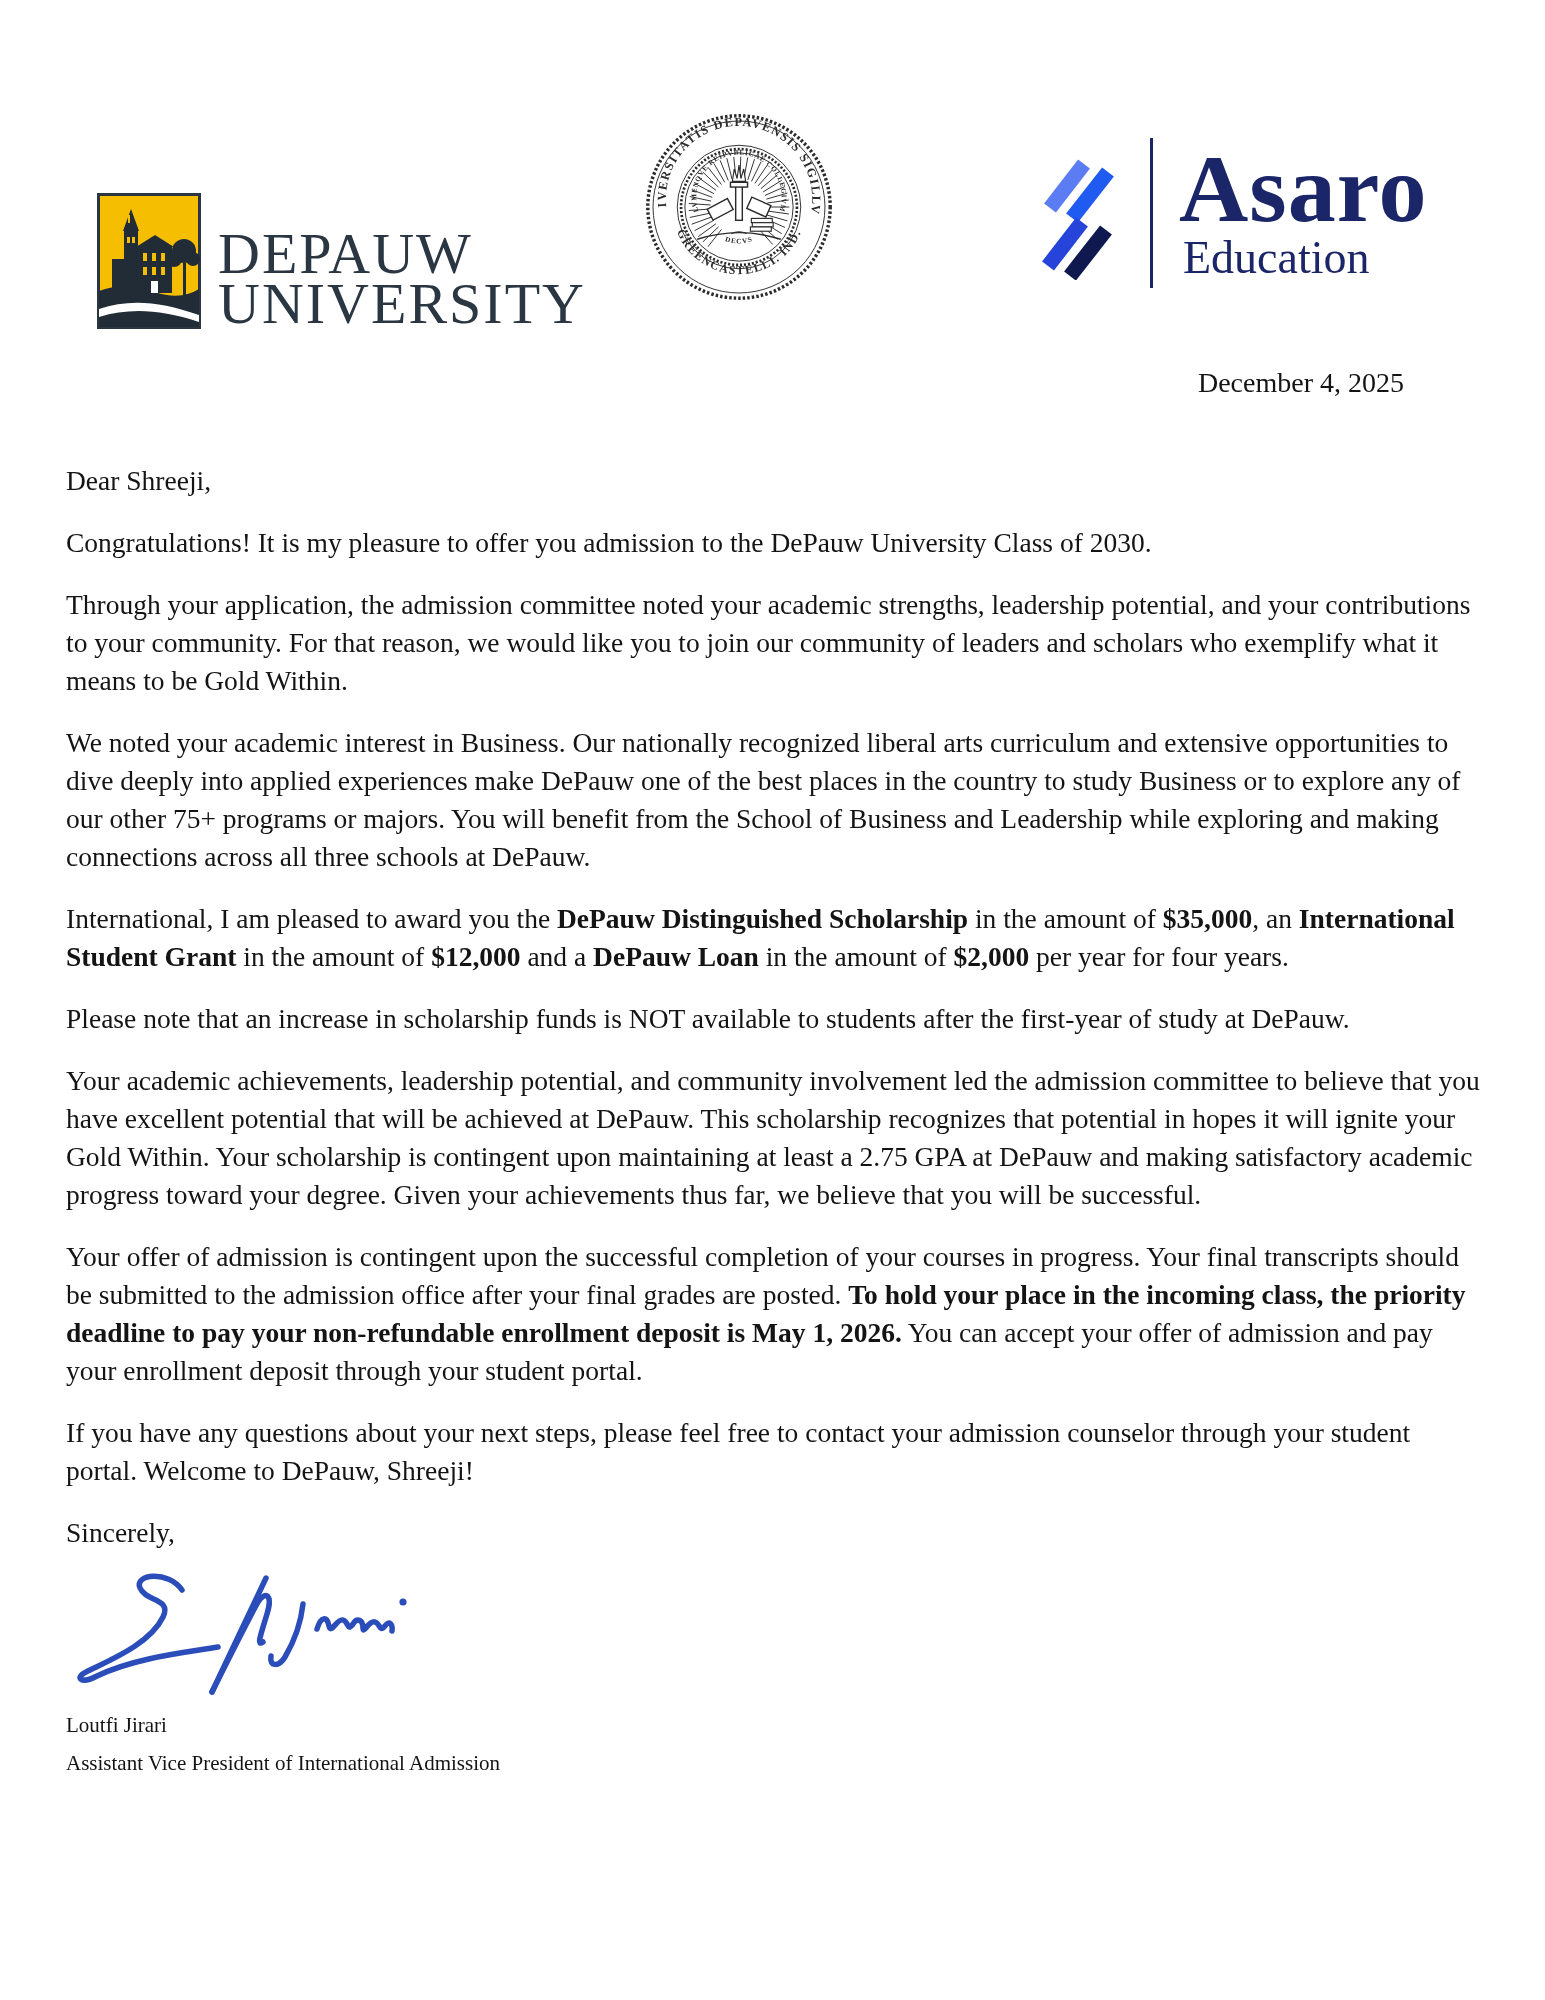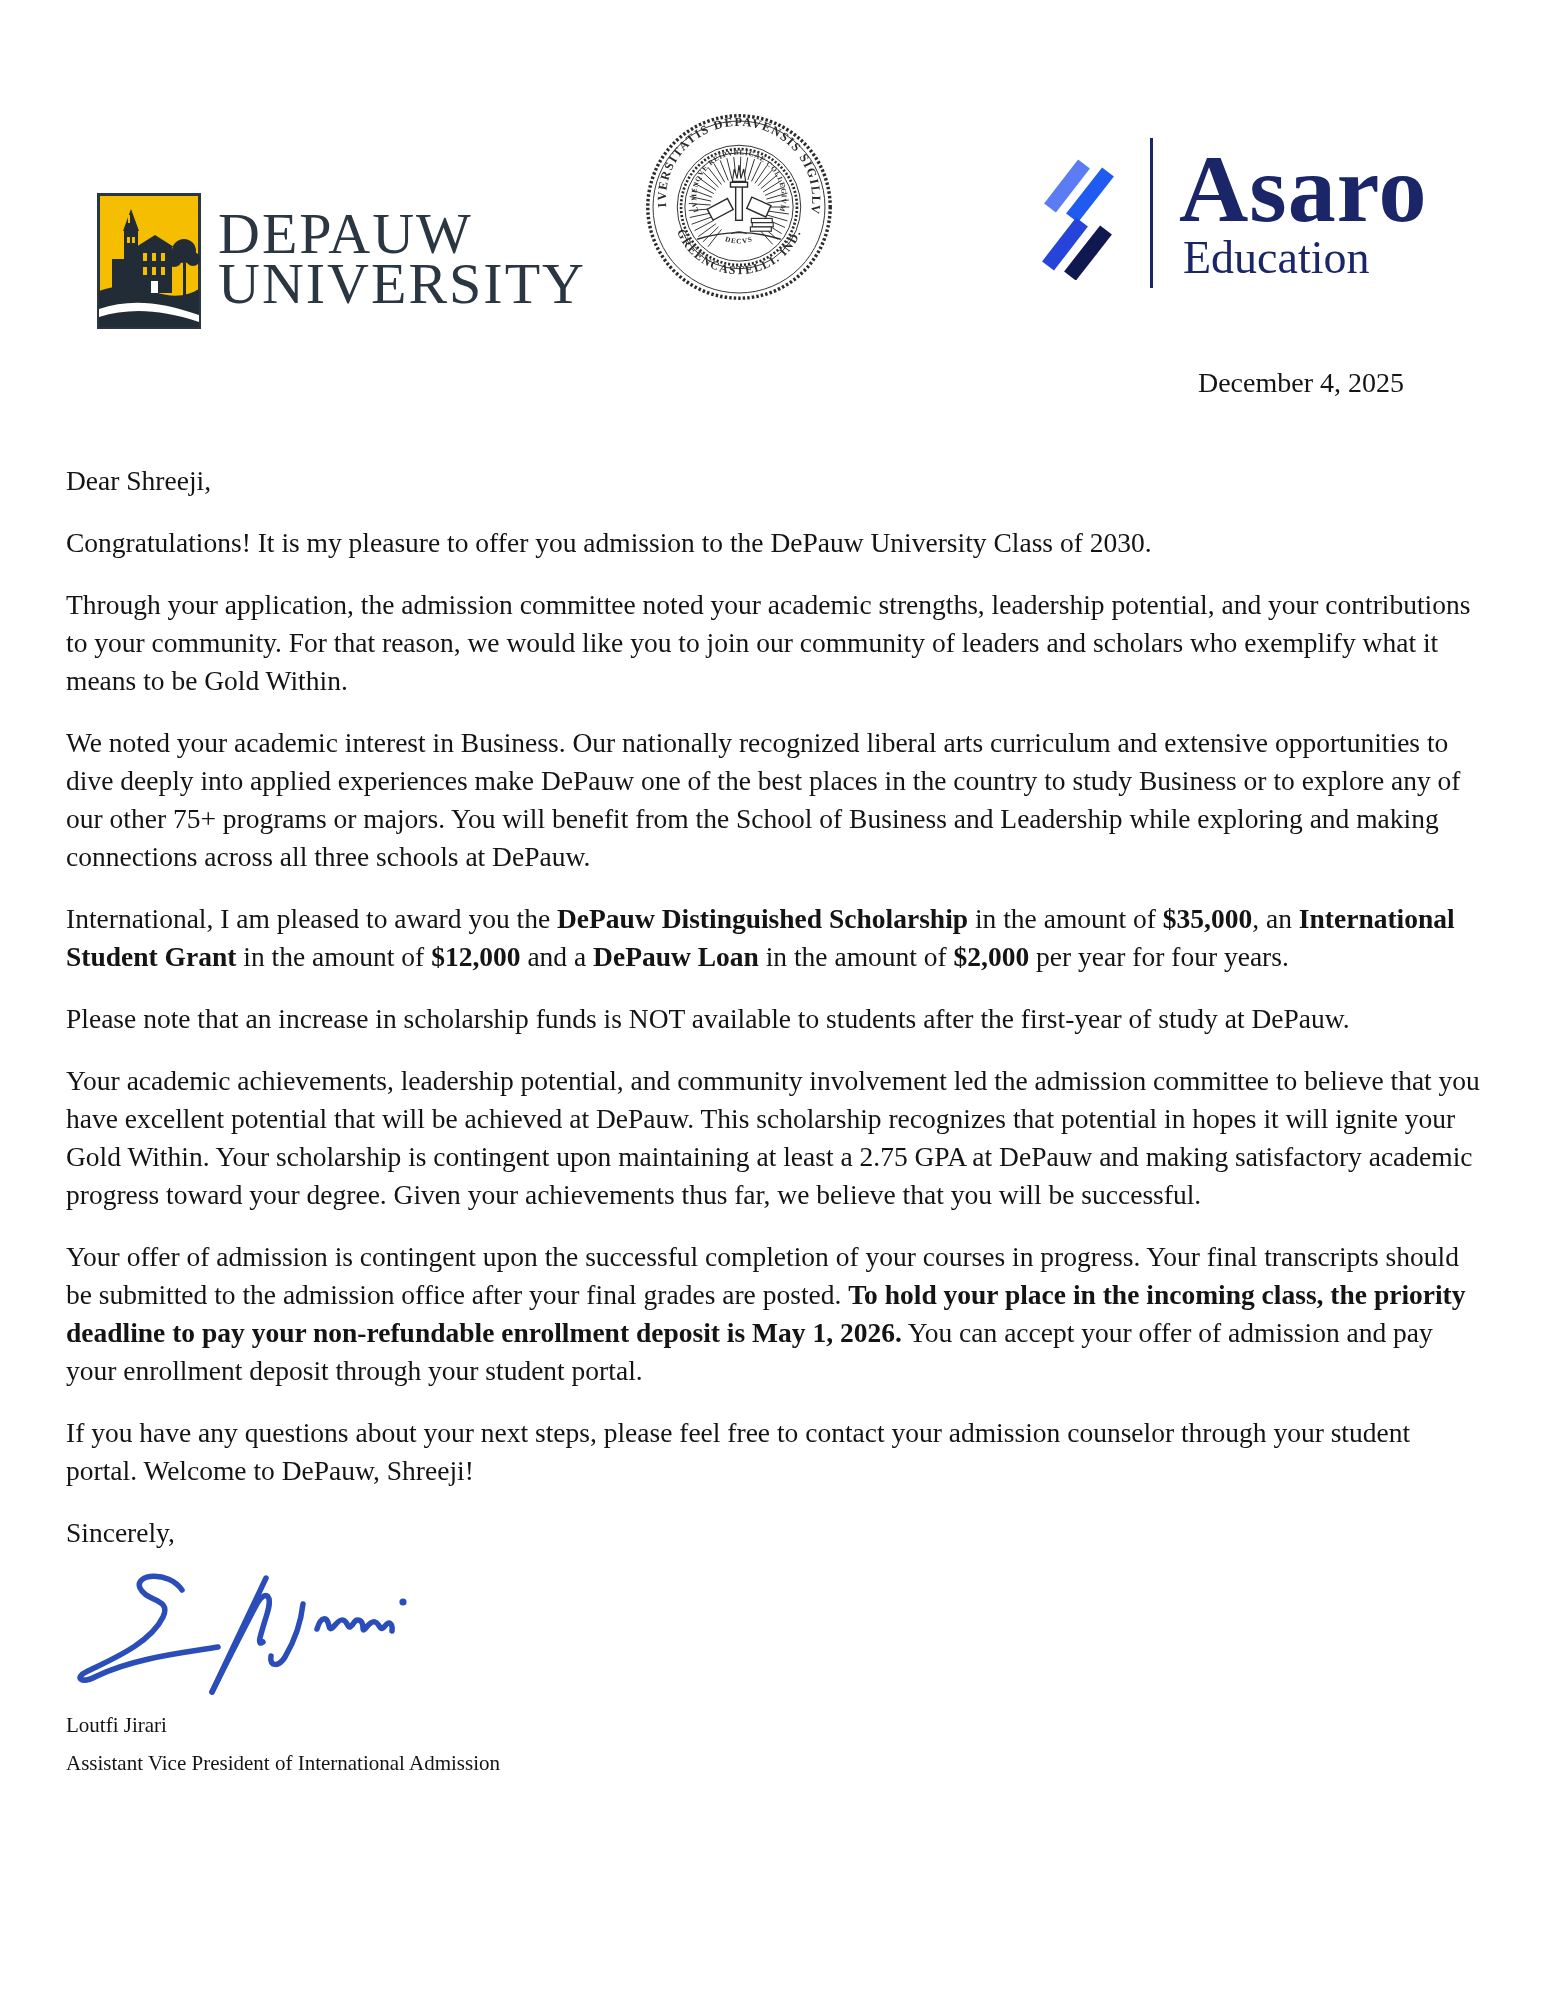--- a/index.html
+++ b/index.html
@@ -3,21 +3,21 @@
 <meta charset="utf-8">
 <style>
   html,body{margin:0;padding:0;background:#ffffff;}
   body{
     width:1545px;height:2000px;position:relative;
     font-family:"Liberation Serif","DejaVu Serif",serif;
     color:#141414;overflow:hidden;
   }
   
   .header{position:relative;height:348px;}
-  .depauw{position:absolute;left:97px;top:193px;display:flex;gap:17px;align-items:center;}
+  .depauw{position:absolute;left:97px;top:193px;display:flex;gap:17px;align-items:flex-end;}
   .depauw-wordmark{margin-top:-4px;line-height:50px;font-size:58px;letter-spacing:2px;color:#2a3642;}
   .depauw-wordmark .l1,.depauw-wordmark .l2{display:block;}
   .seal{position:absolute;left:644px;top:112px;width:190px;height:190px;}
   .seal text{font-family:"Liberation Serif",serif;fill:#2b2b2b;}
   .asaro{position:absolute;left:1036px;top:138px;display:flex;align-items:center;}
   .asaro-divider{width:3px;height:150px;background:#1b2668;margin:0 26px 0 14px;}
   .asaro-text{color:#1b2668;}
   .asaro-name{font-size:96px;font-weight:bold;line-height:88px;letter-spacing:1px;}
   .asaro-tagline{font-size:46px;line-height:46px;margin:2px 0 0 4px;}
   

